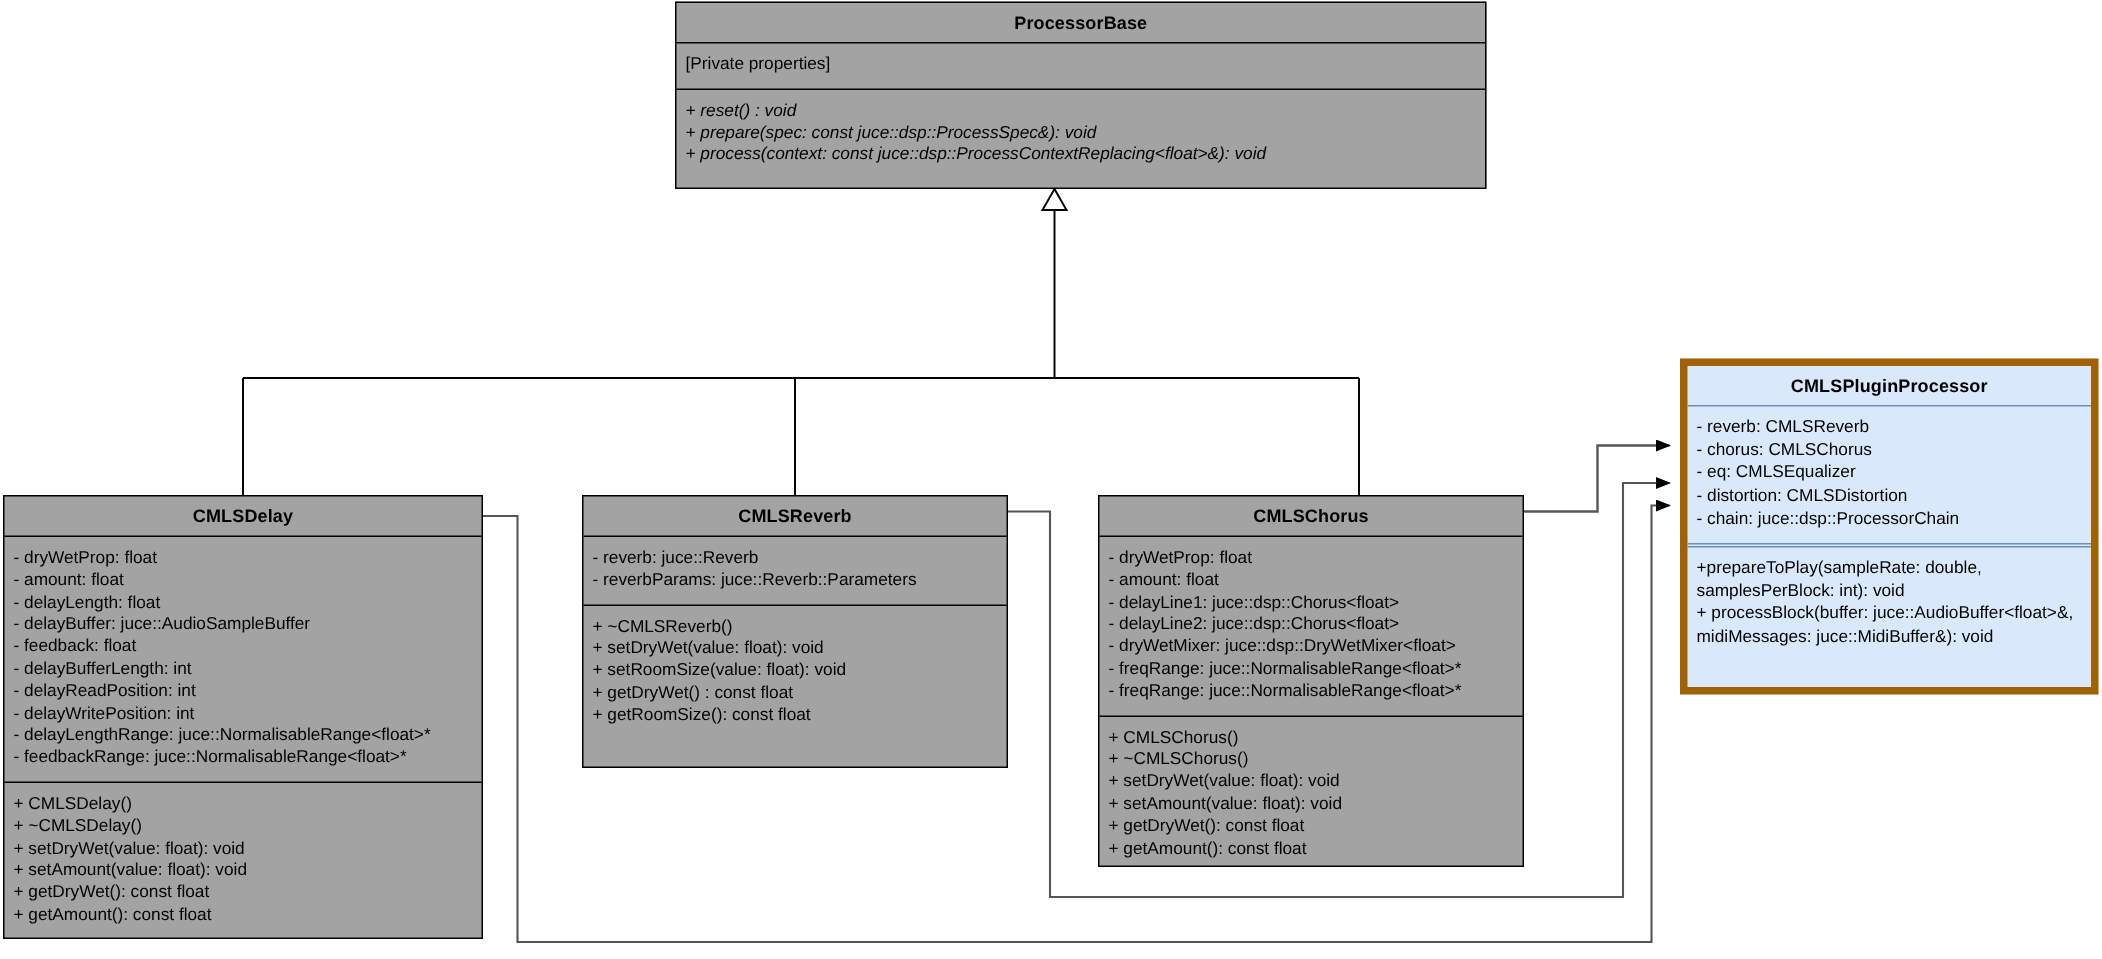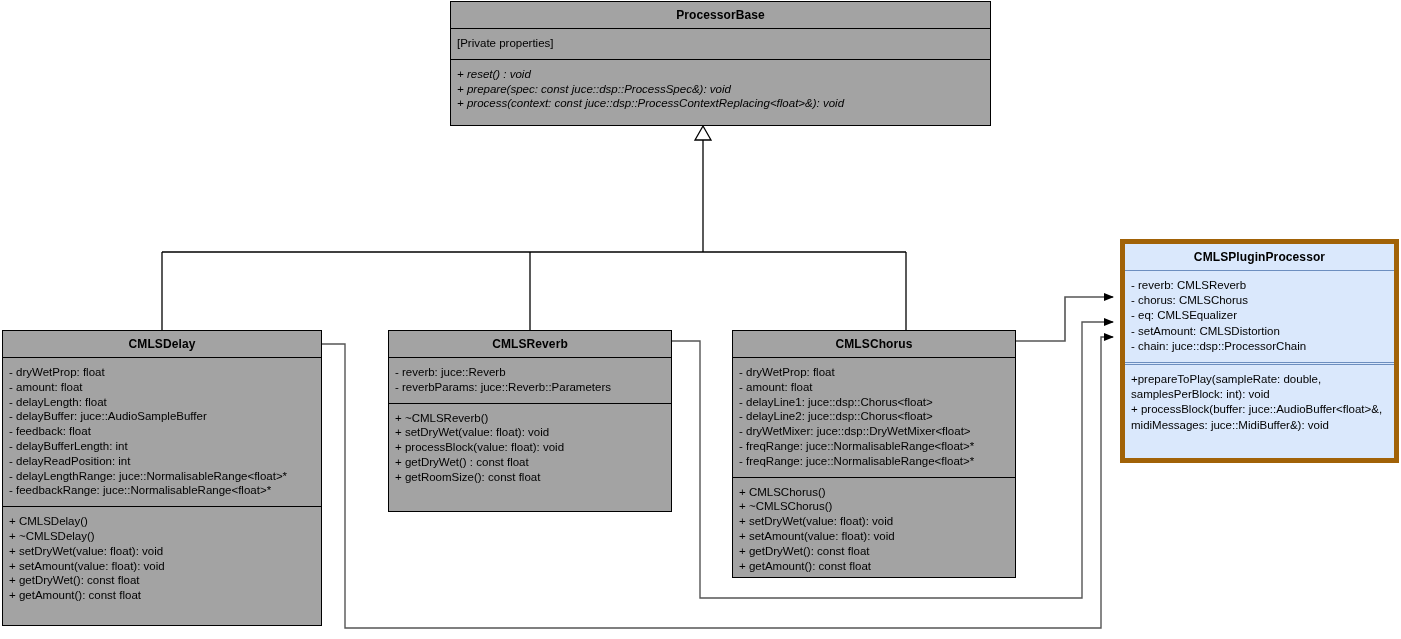--- a/index.html
+++ b/index.html
@@ -132,20 +132,21 @@
   <div class="uml-box" id="box-delay">
     <div class="uml-title">CMLSDelay</div>
     <div class="uml-section">
       <div class="uml-line">- dryWetProp: float</div>
       <div class="uml-line">- amount: float</div>
       <div class="uml-line">- delayLength: float</div>
       <div class="uml-line">- delayBuffer: juce::AudioSampleBuffer</div>
       <div class="uml-line">- feedback: float</div>
       <div class="uml-line">- delayBufferLength: int</div>
       <div class="uml-line">- delayReadPosition: int</div>
+      <div class="uml-line">- delayWritePosition: int</div>
       <div class="uml-line">- delayLengthRange: juce::NormalisableRange&lt;float&gt;*</div>
       <div class="uml-line">- feedbackRange: juce::NormalisableRange&lt;float&gt;*</div>
     </div>
     <div class="uml-section divide">
       <div class="uml-line">+ CMLSDelay()</div>
       <div class="uml-line">+ ~CMLSDelay()</div>
       <div class="uml-line">+ setDryWet(value: float): void</div>
       <div class="uml-line">+ setAmount(value: float): void</div>
       <div class="uml-line">+ getDryWet(): const float</div>
       <div class="uml-line">+ getAmount(): const float</div>
@@ -154,21 +155,21 @@
 
   <div class="uml-box" id="box-reverb">
     <div class="uml-title">CMLSReverb</div>
     <div class="uml-section">
       <div class="uml-line">- reverb: juce::Reverb</div>
       <div class="uml-line">- reverbParams: juce::Reverb::Parameters</div>
     </div>
     <div class="uml-section divide">
       <div class="uml-line">+ ~CMLSReverb()</div>
       <div class="uml-line">+ setDryWet(value: float): void</div>
-      <div class="uml-line">+ processBlock(value: float): void</div>
+      <div class="uml-line">+ setRoomSize(value: float): void</div>
       <div class="uml-line">+ getDryWet() : const float</div>
       <div class="uml-line">+ getRoomSize(): const float</div>
     </div>
   </div>
 
   <div class="uml-box" id="box-chorus">
     <div class="uml-title">CMLSChorus</div>
     <div class="uml-section">
       <div class="uml-line">- dryWetProp: float</div>
       <div class="uml-line">- amount: float</div>
@@ -187,21 +188,21 @@
       <div class="uml-line">+ getAmount(): const float</div>
     </div>
   </div>
 
   <div class="uml-box accent" id="box-plugin">
     <div class="uml-title">CMLSPluginProcessor</div>
     <div class="uml-section">
       <div class="uml-line">- reverb: CMLSReverb</div>
       <div class="uml-line">- chorus: CMLSChorus</div>
       <div class="uml-line">- eq: CMLSEqualizer</div>
-      <div class="uml-line">- setAmount: CMLSDistortion</div>
+      <div class="uml-line">- distortion: CMLSDistortion</div>
       <div class="uml-line">- chain: juce::dsp::ProcessorChain</div>
     </div>
     <div class="uml-section divide">
       <div class="uml-line wrap">+prepareToPlay(sampleRate: double, samplesPerBlock: int): void</div>
       <div class="uml-line wrap">+ processBlock(buffer: juce::AudioBuffer&lt;float&gt;&amp;, midiMessages: juce::MidiBuffer&amp;): void</div>
     </div>
   </div>
 
 </div>
 

